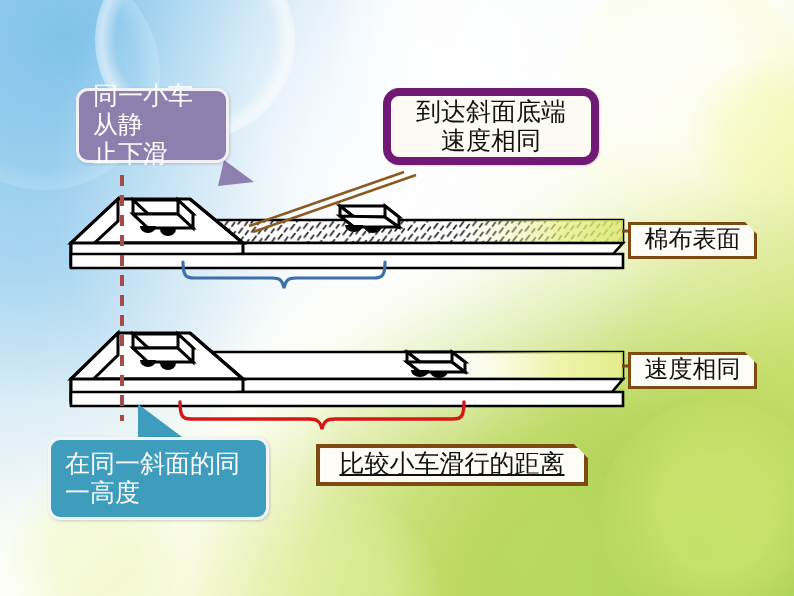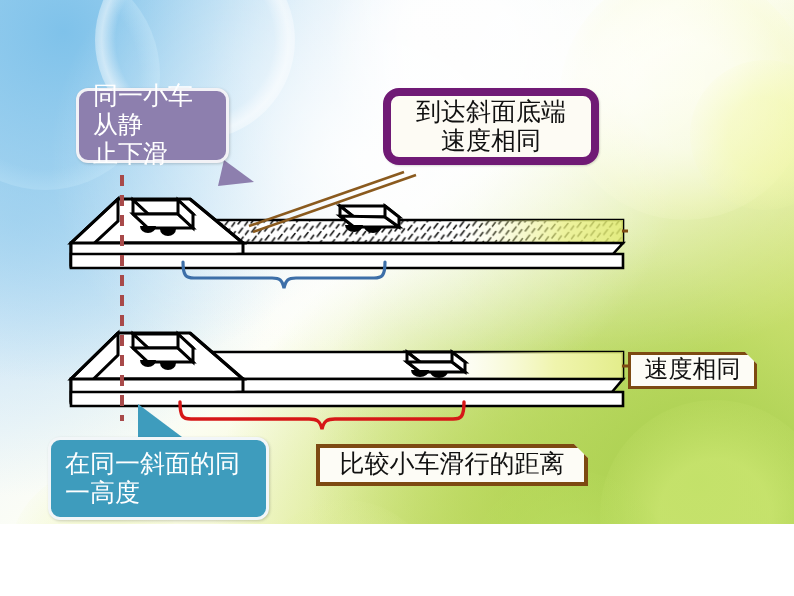--- a/index.html
+++ b/index.html
@@ -6,21 +6,21 @@
     margin: 0;
     padding: 0;
     background: #ffffff;
   }
   body {
     font-family: "DejaVu Sans", "Liberation Sans", sans-serif;
   }
   #slide {
     position: relative;
     width: 794px;
-    height: 524px;
+    height: 596px;
     overflow: hidden;
     background: #ffffff;
   }
 
   
   .bg-base {
     position: absolute;
     inset: 0;
     background:
       radial-gradient(circle at 88% 92%, #a8cf4e 0%, rgba(168,207,78,0.0) 46%),
@@ -104,20 +104,21 @@
     background: #fdfcf6;
     color: #111111;
     border: 4px solid #7d4a12;
     font-size: 25px;
     display: flex;
     align-items: center;
     justify-content: center;
     padding: 0 10px 4px 10px;
     clip-path: polygon(0 0, calc(100% - 14px) 0, 100% 14px, 100% 100%, 0 100%);
     box-shadow: 1px 1px 2px rgba(0,0,0,0.16);
+    text-decoration: underline;
   }
 
   .svg-layer {
     position: absolute;
     left: 0; top: 0;
     width: 794px;
     height: 596px;
     pointer-events: none;
   }
   .svg-layer.below { z-index: 2; }
@@ -271,18 +272,21 @@
 
   <div class="callout callout-teal" style="left:48px; top:437px; width:221px; height:83px;">
     <span>在同一斜面的同
 一高度</span>
   </div>
 
   <div class="bottom-box" style="left:316px; top:444px; width:272px; height:42px;">
     <span>比较小车滑行的距离</span>
   </div>
 
+  <div class="label-box clip" style="left:628px; top:222px; width:129px; height:37px;">
+    <span>棉布表面</span>
+  </div>
 
   <div class="label-box clip" style="left:628px; top:352px; width:129px; height:37px;">
     <span>速度相同</span>
   </div>
 
 </div>
 
 </body></html>

